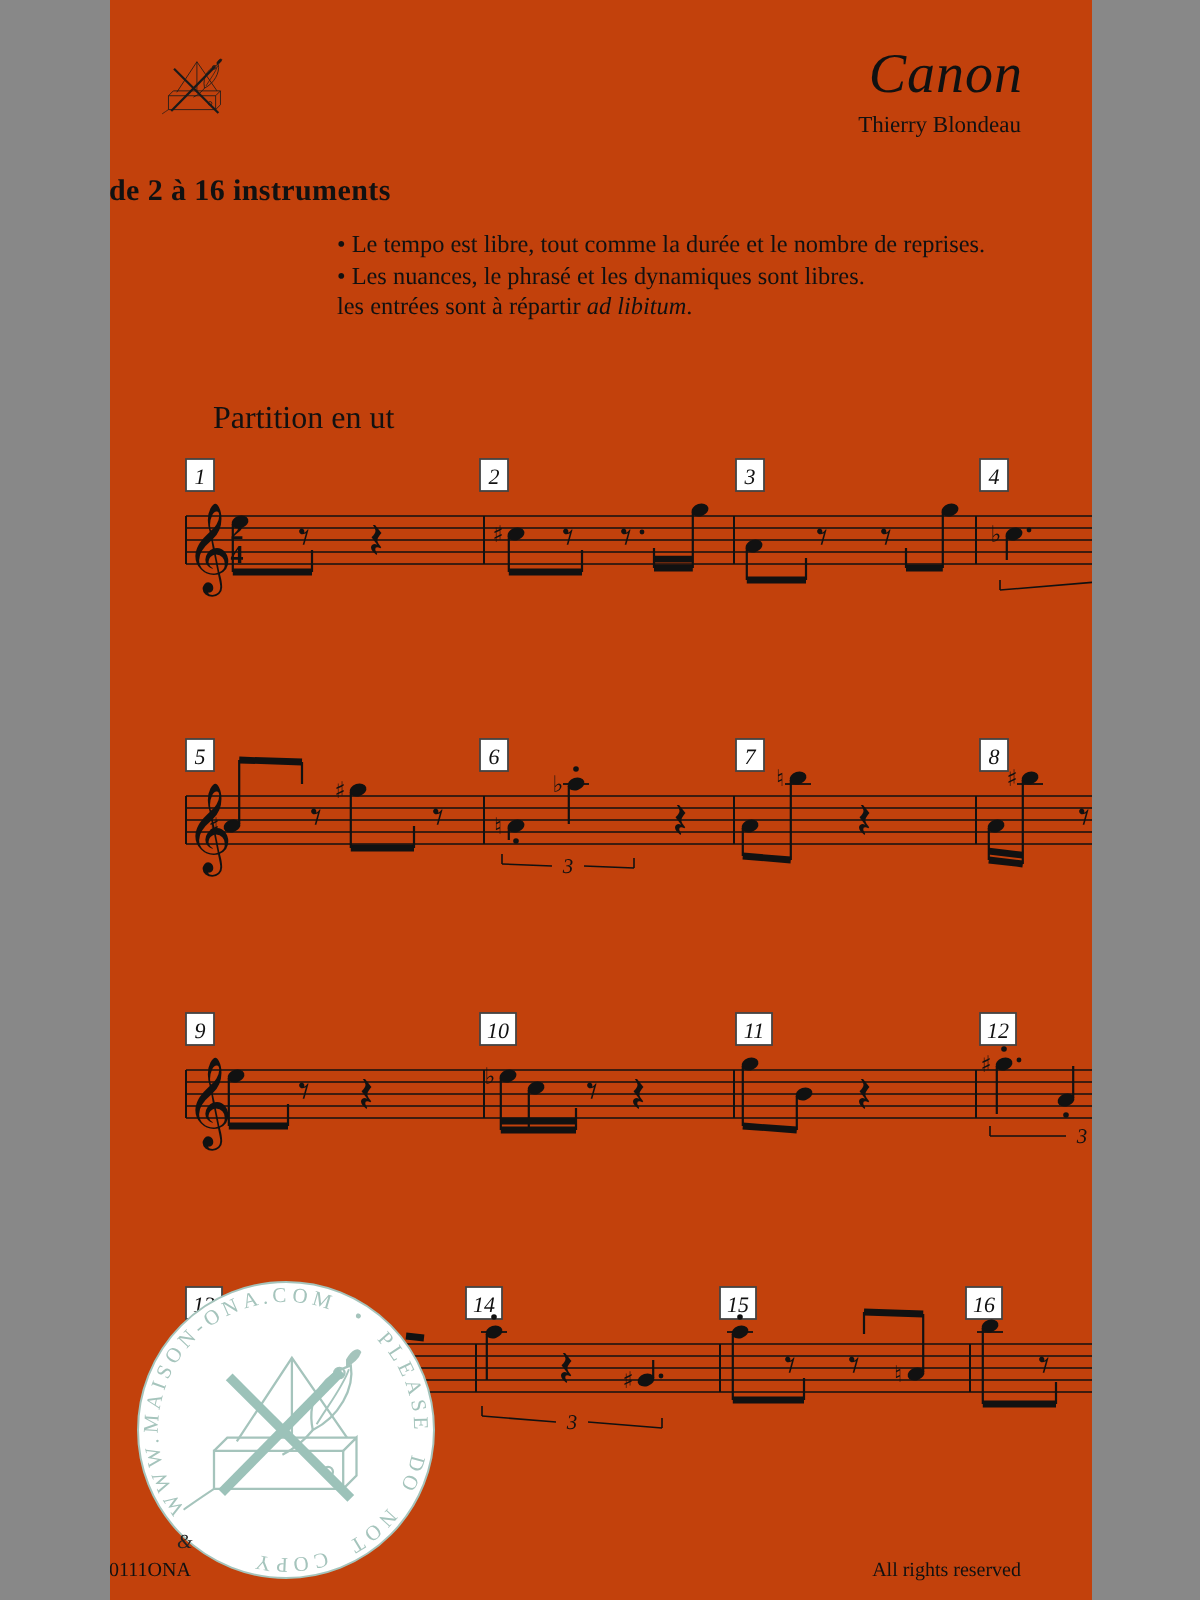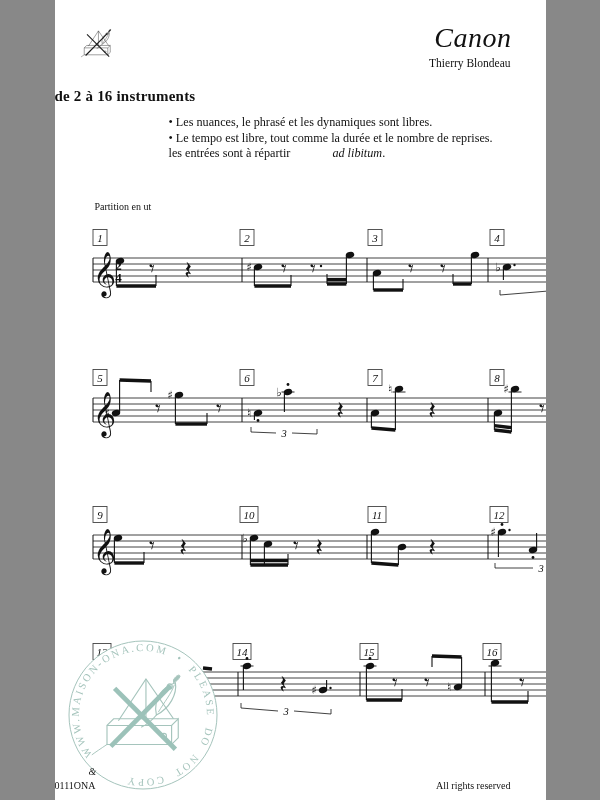--- a/index.html
+++ b/index.html
@@ -1,24 +1,24 @@
 <!DOCTYPE html>
 <html><head>
 <meta charset="utf-8">
 <style>
   html,body{margin:0;padding:0;background:#888;}
-  .page{position:relative;width:491px;height:800px;background:#ffffff;
+  .page{position:relative;width:491px;height:800px;background:#c2410c;
         font-family:"Liberation Serif",serif;color:#111;overflow:hidden;margin:0 auto;}
   .abs{position:absolute;}
   .title{right:34px;top:22px;font-style:italic;font-size:28px;letter-spacing:.5px;}
   .composer{right:35px;top:57px;font-size:11.5px;}
   .subtitle{left:0;right:0;top:88px;font-size:15px;font-weight:600;letter-spacing:.2px;}
   .instructions{left:114px;top:115px;width:420px;font-size:12.2px;line-height:15.6px;}
-  .instructions i{margin-left:39px;}
-  .score-label{left:40px;top:201px;font-size:10px;}
+  .instructions i{}
+  .score-label{left:52px;top:201px;font-size:16px;}
   .footer-center{left:0;right:0;top:780px;text-align:left;font-size:10px;}
   .footer-right{right:35px;top:780px;font-size:10px;}
   .footer-mark{left:34px;top:766px;font-size:10px;font-style:italic;color:#222;}
   svg{display:block;}
   .sys{position:absolute;left:0;width:600px;height:100px;}
 </style>
 </head>
 <body>
 
 <div class="page">
@@ -40,22 +40,22 @@
         <path d="M8,12 L72,76" stroke="#1a1a1a" stroke-width="3.2" fill="none"></path>
         <path d="M67,9 L4,73" stroke="#1a1a1a" stroke-width="3.2" fill="none"></path>
       </g>
   </svg>
 
   <div class="abs title">Canon</div>
   <div class="abs composer">Thierry Blondeau</div>
   <div class="abs subtitle">de 2 à 16 instruments</div>
 
   <div class="abs instructions" id="instructions">
+      <div>• <span>Le tempo est libre, tout comme la durée et le nombre de reprises.</span></div>
       <div>• <span>Les nuances, le phrasé et les dynamiques sont libres.</span></div>
-      <div>• <span>Le tempo est libre, tout comme la durée et le nombre de reprises.</span></div>
       <div><span>les entrées sont à répartir </span><i>ad libitum</i><span>.</span></div>
     </div>
 
   <div class="abs score-label">Partition en ut</div>
 
   <div id="systems">
       <svg class="sys" viewBox="0 0 600 100" style="top: 216px;">
         <line x1="38" y1="42" x2="565" y2="42" stroke="#111111" stroke-width="0.8"></line>
         <line x1="38" y1="48" x2="565" y2="48" stroke="#111111" stroke-width="0.8"></line>
         <line x1="38" y1="54" x2="565" y2="54" stroke="#111111" stroke-width="0.8"></line>

